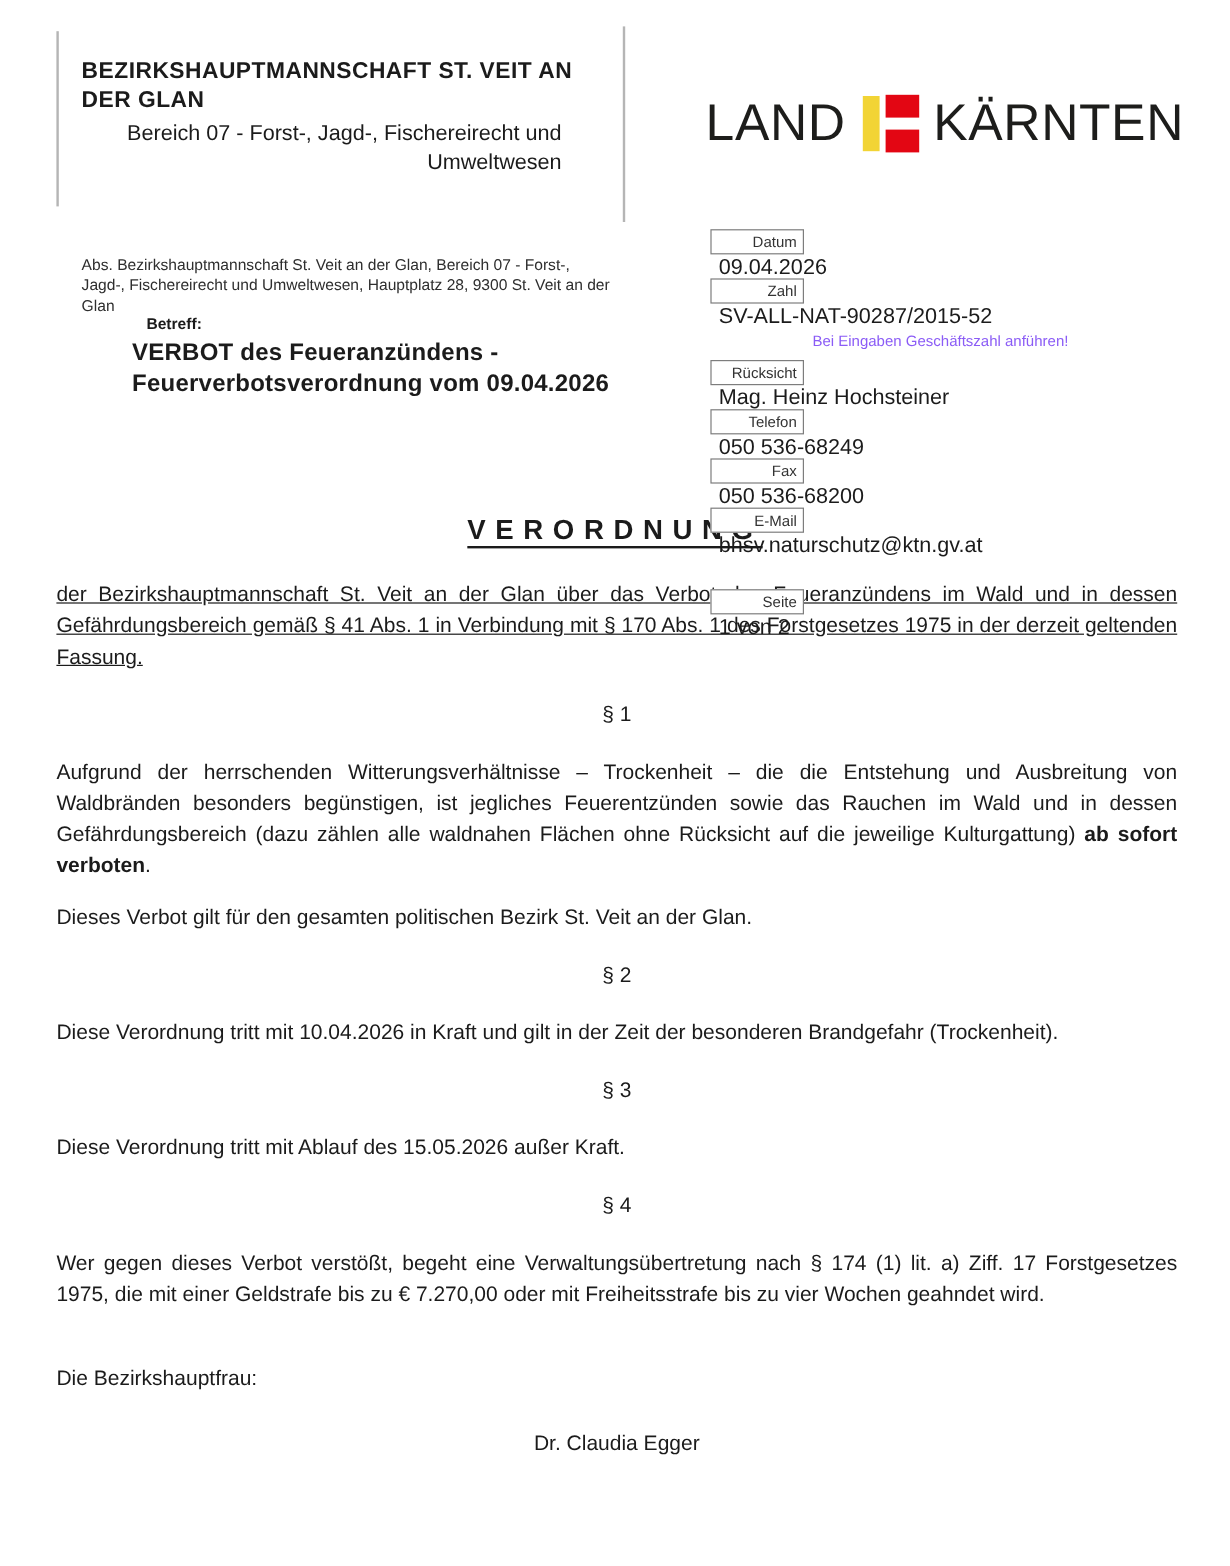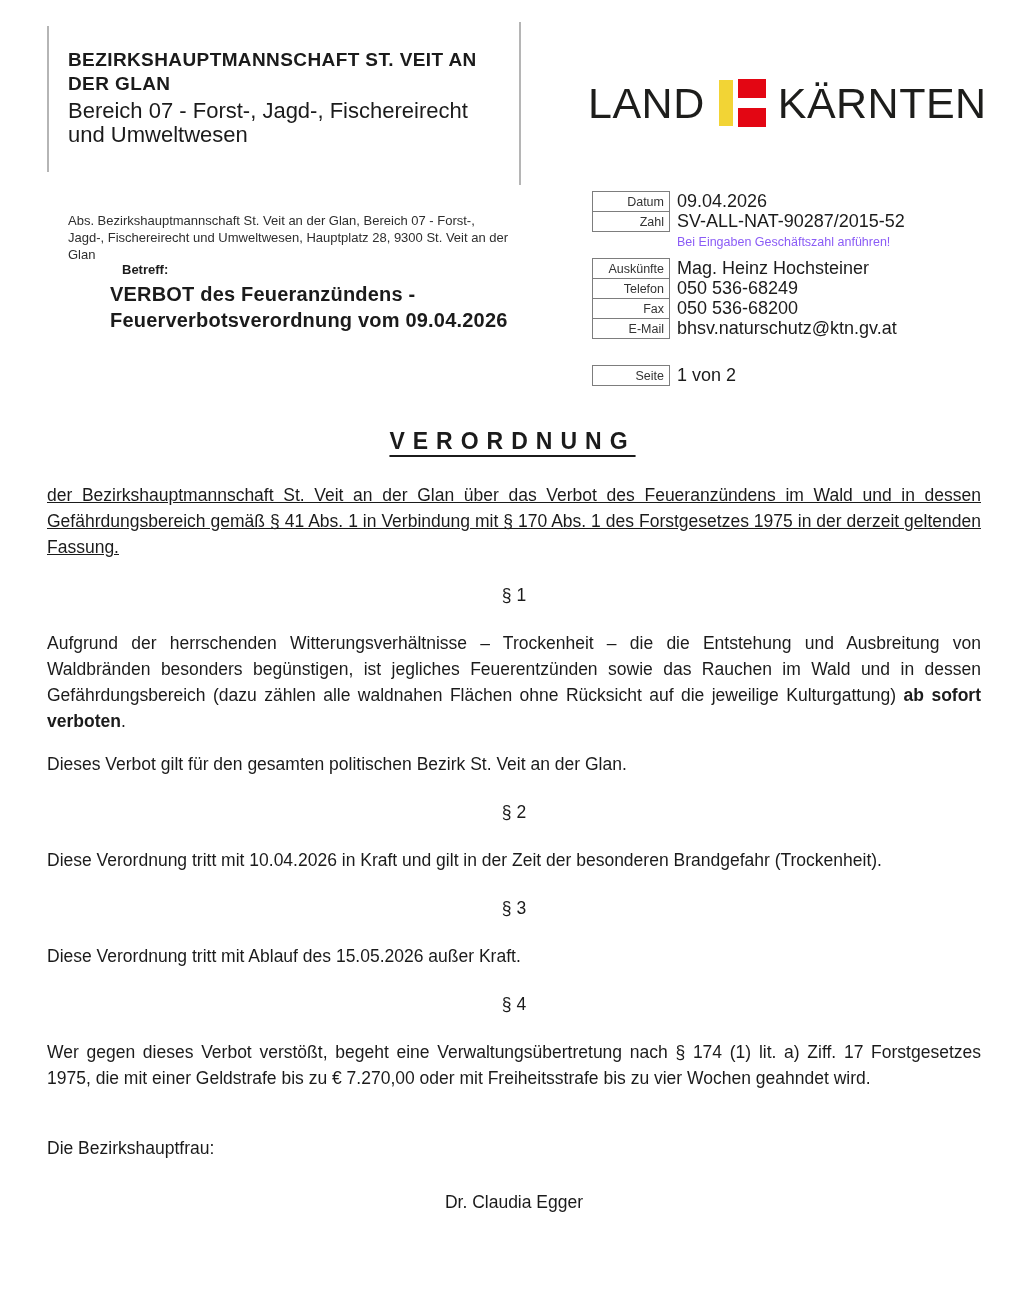--- a/index.html
+++ b/index.html
@@ -16,37 +16,37 @@
 
   
   .top-section { position: relative; height: 428px; }
 
   .vline { position: absolute; width: 2px; background: #b5b5b5; }
   .vline.left  { left: 47px;  top: 26px; height: 146px; }
   .vline.right { left: 519px; top: 22px; height: 163px; }
 
   .org-block { position: absolute; left: 68px; top: 48px; width: 452px; }
   .org-name  { font-size: 19px; font-weight: bold; line-height: 24px; letter-spacing: .4px; }
-  .org-dept  { font-size: 22px; line-height: 24px; margin-top: 3px; width: 400px; }
+  .org-dept  { font-size: 18px; line-height: 24px; margin-top: 3px; width: 400px; text-align: right; }
 
   .logo { position: absolute; left: 588px; top: 78px; display: flex; align-items: center; color: #1d1d1b; }
   .logo-word { font-size: 43px; line-height: 48px; letter-spacing: 0.5px; font-weight: 400; }
   .logo-emblem { display: inline-flex; align-items: center; margin: 0 12px 0 14px; height: 50px; }
   .bar-yellow { display: inline-block; width: 14px; height: 46px; background: #F2D435; }
   .red-col { display: inline-flex; flex-direction: column; justify-content: space-between; height: 48px; margin-left: 5px; }
   .red-block { display: inline-block; width: 28px; height: 19px; background: #E30613; }
 
   .sender-block { position: absolute; left: 68px; top: 212px; width: 445px; font-size: 13px; line-height: 17px; color: #2e2e2e; }
 
   .subject-block { position: absolute; left: 110px; top: 262px; width: 440px; }
   .subject-label { font-size: 13px; font-weight: bold; padding-left: 12px; }
   .subject-text  { font-size: 20px; font-weight: bold; line-height: 26px; margin-top: 4px; letter-spacing: .2px; }
 
   .meta { position: absolute; left: 592px; top: 192px; width: 400px; }
-  .meta-row { display: flex; align-items: flex-start; margin-top: -1px; }
+  .meta-row { display: flex; align-items: flex-start; margin-top: -1px; flex-direction: column; }
   .meta-label {
     width: 78px; min-height: 21px;
     border: 1px solid #7d7d7d;
     background: #ffffff;
     font-size: 12.5px; color: #333;
     text-align: right;
     padding: 3px 5px 0 2px;
   }
   .meta-value { font-size: 18px; line-height: 21px; padding-left: 7px; white-space: nowrap; }
   .meta-note { margin: 3px 0 10px 85px; font-size: 12.5px; color: #8b5cf6; }
@@ -111,21 +111,21 @@
       <div class="meta-row">
         <div class="meta-label">Datum</div>
         <div class="meta-value">09.04.2026</div>
       </div>
       <div class="meta-row">
         <div class="meta-label">Zahl</div>
         <div class="meta-value">SV-ALL-NAT-90287/2015-52</div>
       </div>
       <div class="meta-note">Bei Eingaben Geschäftszahl anführen!</div>
       <div class="meta-row">
-        <div class="meta-label">Auskünfte</div>
+        <div class="meta-label">Rücksicht</div>
         <div class="meta-value">Mag. Heinz Hochsteiner</div>
       </div>
       <div class="meta-row">
         <div class="meta-label">Telefon</div>
         <div class="meta-value">050 536-68249</div>
       </div>
       <div class="meta-row">
         <div class="meta-label">Fax</div>
         <div class="meta-value">050 536-68200</div>
       </div>

